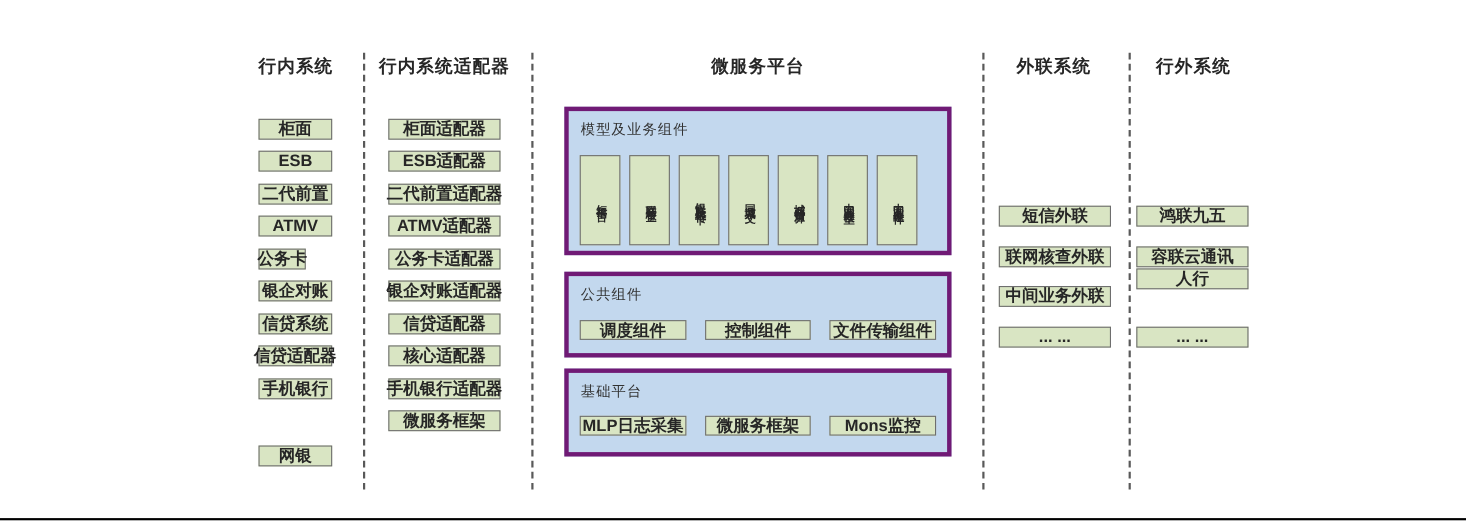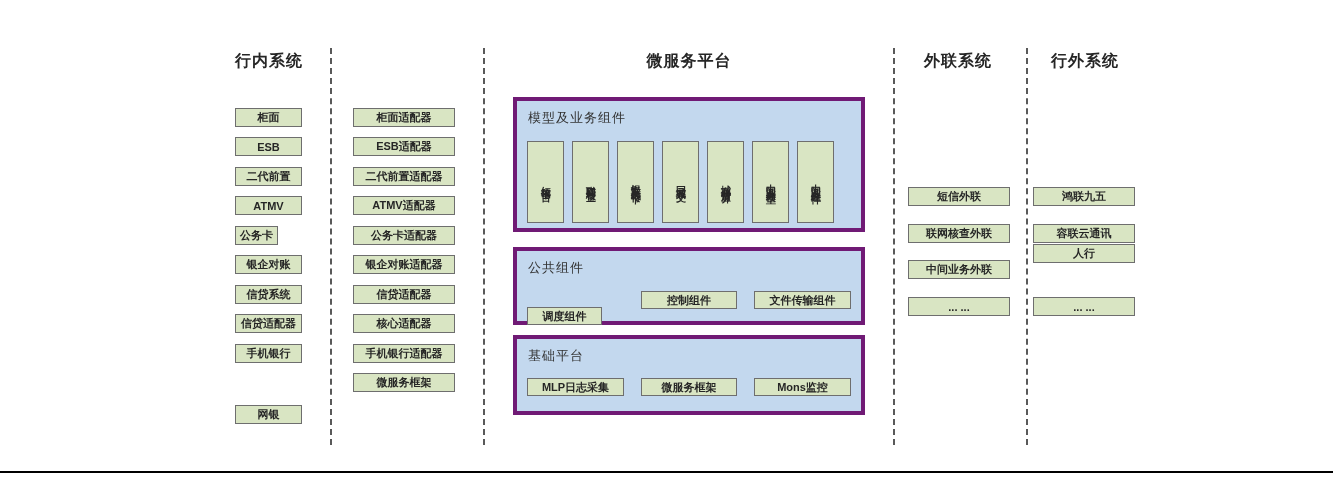--- a/index.html
+++ b/index.html
@@ -34,21 +34,21 @@
     border-left: 2px dashed #595959;
   }
   .gbox {
     position: absolute;
     background: #d9e5c3;
     border: 1px solid #6e6e6e;
     box-sizing: border-box;
     display: flex;
     align-items: center;
     justify-content: center;
-    font-size: 11px;
+    font-size: 15px;
     font-weight: bold;
     color: #262626;
     white-space: nowrap;
   }
   .panel {
     position: absolute;
     background: #c3d8ee;
     border: 4px solid #701a75;
     box-sizing: border-box;
   }
@@ -75,20 +75,21 @@
     height: 2px;
     background: #000000;
   }
 </style>
 </head>
 <body>
 
 <div class="canvas">
 
   <div class="col-header" style="left:189px; top:50px;">行内系统</div>
+  <div class="col-header" style="left:324px; top:50px;">行内系统适配器</div>
   <div class="col-header" style="left:609px; top:50px;">微服务平台</div>
   <div class="col-header" style="left:878px; top:50px;">外联系统</div>
   <div class="col-header" style="left:1005px; top:50px;">行外系统</div>
 
   <div class="vsep" style="left:330px;"></div>
   <div class="vsep" style="left:483px;"></div>
   <div class="vsep" style="left:893px;"></div>
   <div class="vsep" style="left:1026px;"></div>
 
   <div class="gbox" style="left:235px; top:108px; width:67px; height:19px;">柜面</div>
@@ -119,21 +120,21 @@
     <div class="gbox vgbox" style="left:55px; top:40px; width:37px; height:82px;">联网核查</div>
     <div class="gbox vgbox" style="left:100px; top:40px; width:37px; height:82px;">银联及银行卡</div>
     <div class="gbox vgbox" style="left:145px; top:40px; width:37px; height:82px;">同城票交</div>
     <div class="gbox vgbox" style="left:190px; top:40px; width:37px; height:82px;">城商行清算</div>
     <div class="gbox vgbox" style="left:235px; top:40px; width:37px; height:82px;">中间业务模型</div>
     <div class="gbox vgbox" style="left:280px; top:40px; width:37px; height:82px;">中间业务组件</div>
   </div>
 
   <div class="panel" style="left:513px; top:247px; width:352px; height:78px;">
     <div class="panel-title">公共组件</div>
-    <div class="gbox" style="left:10px; top:56px; width:75px; height:18px;">调度组件</div>
+    <div class="gbox" style="left:10px; top:40px; width:97px; height:18px;">调度组件</div>
     <div class="gbox" style="left:124px; top:40px; width:96px; height:18px;">控制组件</div>
     <div class="gbox" style="left:237px; top:40px; width:97px; height:18px;">文件传输组件</div>
   </div>
 
   <div class="panel" style="left:513px; top:335px; width:352px; height:80px;">
     <div class="panel-title">基础平台</div>
     <div class="gbox" style="left:10px; top:39px; width:97px; height:18px;">MLP日志采集</div>
     <div class="gbox" style="left:124px; top:39px; width:96px; height:18px;">微服务框架</div>
     <div class="gbox" style="left:237px; top:39px; width:97px; height:18px;">Mons监控</div>
   </div>

